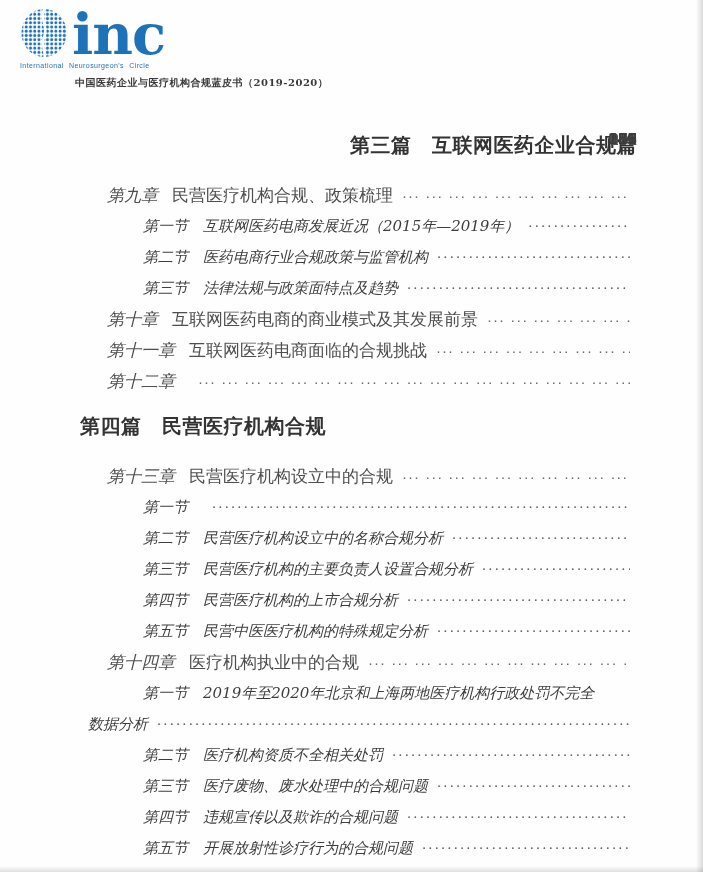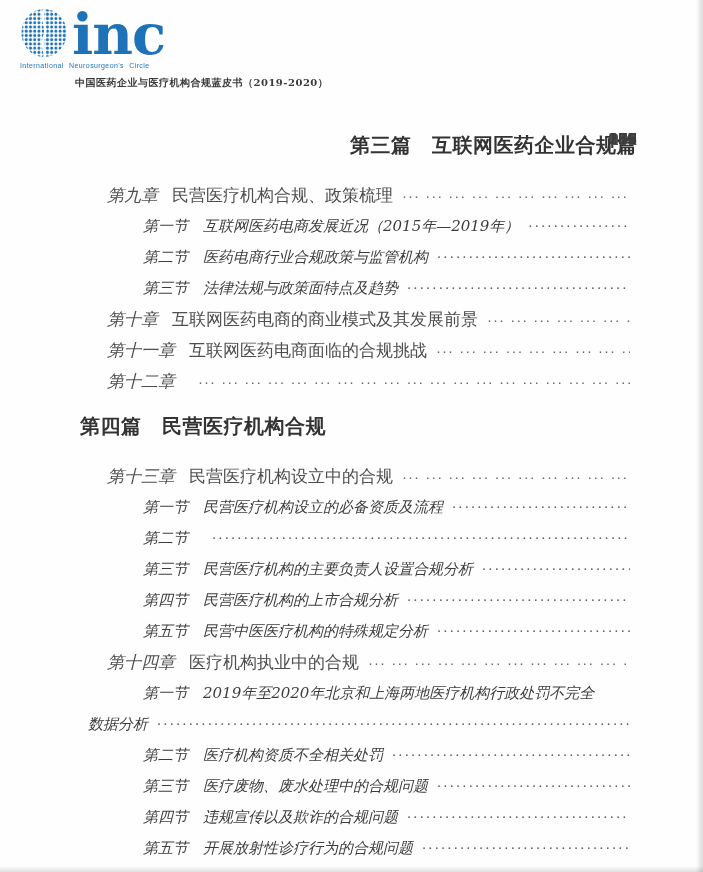--- a/index.html
+++ b/index.html
@@ -149,26 +149,26 @@
       </div>
       <div class="part-heading">第四篇　民营医疗机构合规</div>
       <div class="row chapter">
         <span class="label">第十三章</span>
         <span class="title">民营医疗机构设立中的合规</span>
         <span class="leader">··· ··· ··· ··· ··· ··· ··· ··· ··· ··· ··· ··· ··· ··· ··· ··· ··· ··· ··· ··· ··· ··· ··· ··· ··· ··· ··· ··· ··· ··· ··· ··· ··· ··· ··· ··· ··· ··· ··· ··· </span>
         <span class="page">109</span>
       </div>
       <div class="row section">
         <span class="label">第一节</span>
-        <span class="title">民营医疗机构设立的必备资质及流程</span>
         <span class="leader">········································································································································································································</span>
         <span class="page">109</span>
       </div>
       <div class="row section">
         <span class="label">第二节</span>
+        <span class="title">民营医疗机构设立中的名称合规分析</span>
         <span class="leader">········································································································································································································</span>
         <span class="page">111</span>
       </div>
       <div class="row section">
         <span class="label">第三节</span>
         <span class="title">民营医疗机构的主要负责人设置合规分析</span>
         <span class="leader">········································································································································································································</span>
         <span class="page">116</span>
       </div>
       <div class="row section">

